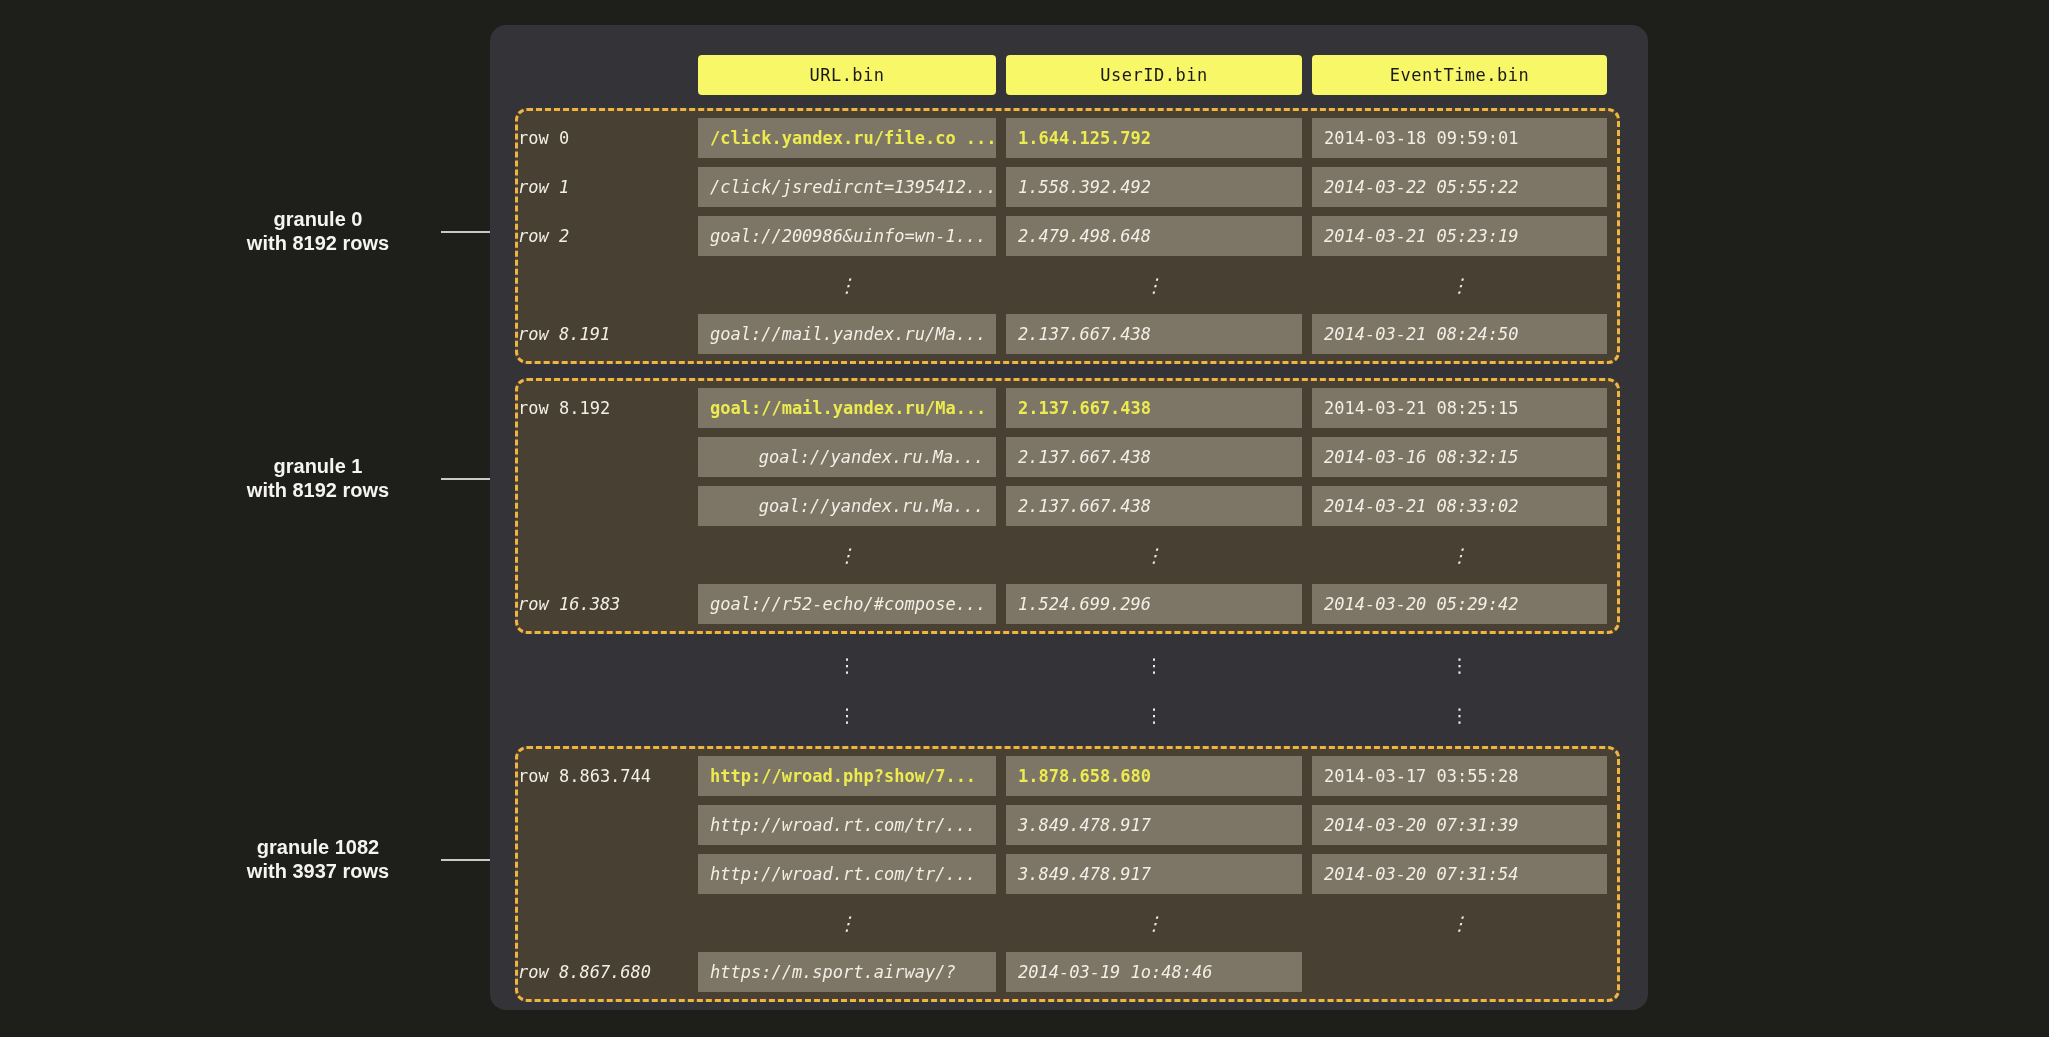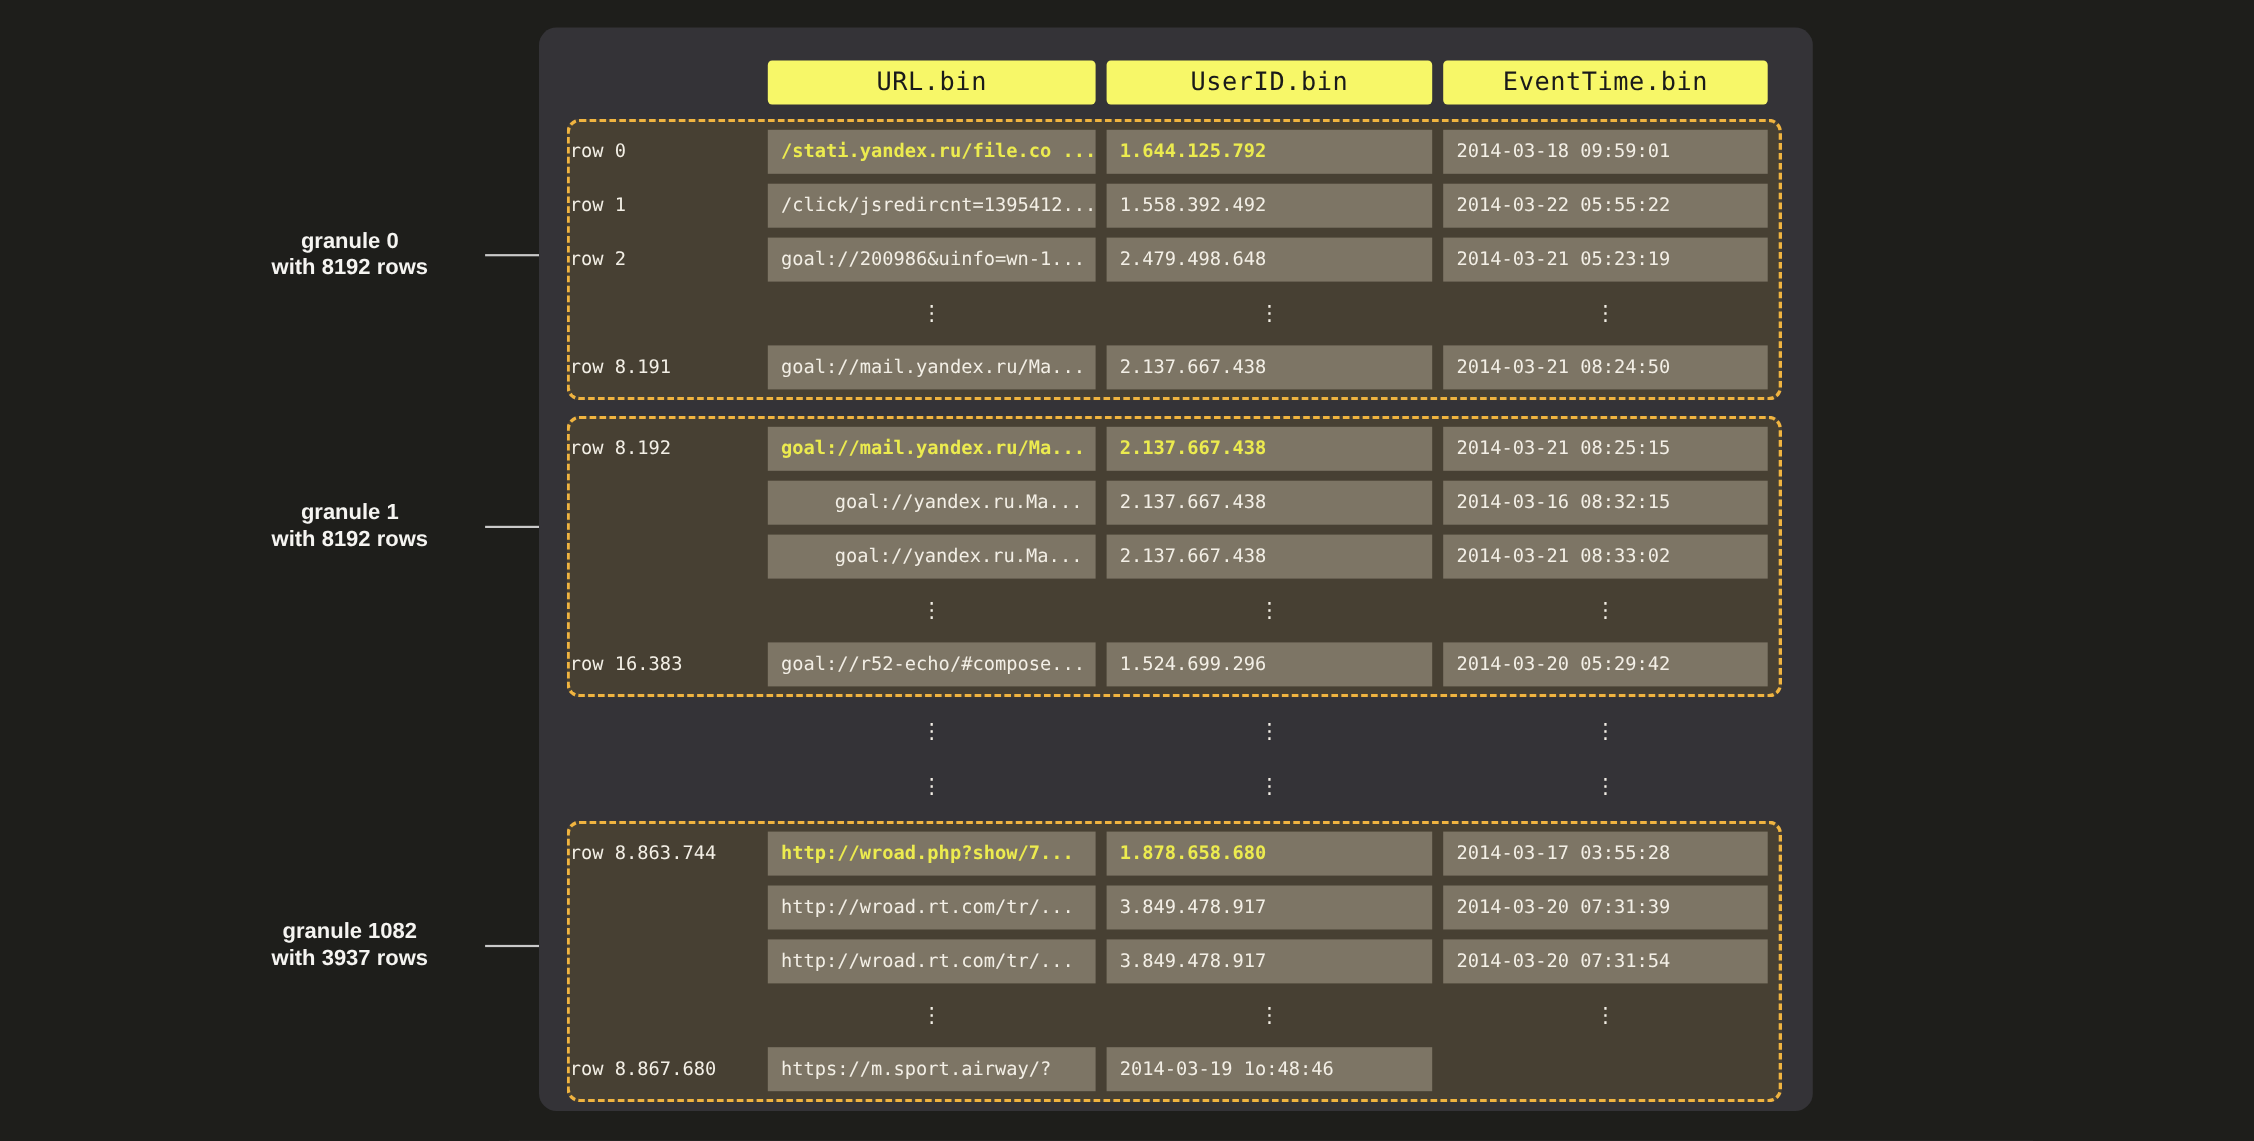--- a/index.html
+++ b/index.html
@@ -32,35 +32,35 @@
   
   .header-row { margin: 30px 0 13px 28px; }
   .pill {
     background: #f7f768;
     color: #1a1a1a;
     border-radius: 4px;
     height: 40px;
     display: flex;
     align-items: center;
     justify-content: center;
-    font-size: 23px;
+    font-size: 17px;
     letter-spacing: 0.5px;
   }
 
   
   .granule-box {
     margin-left: 25px;
     width: 1105px;
     border: 3px dashed #f0b440;
     border-radius: 12px;
     background: #474033;
     padding: 7px 0;
   }
   .granule-box .grid-row { margin-left: 0; }
-  .granule-box .grid-row + .grid-row { margin-top: 9px; }
+  .granule-box .grid-row + .grid-row { margin-top: 9px; font-style: italic; }
 
   .row-label {
     color: #f3efe6;
     font-size: 17px;
     text-align: left;
     padding-right: 18px;
     white-space: nowrap;
   }
 
   .cell {
@@ -149,21 +149,21 @@
   <div class="grid-row header-row">
     <div></div>
     <div class="pill">URL.bin</div>
     <div class="pill">UserID.bin</div>
     <div class="pill">EventTime.bin</div>
   </div>
 
   <div class="granule-box">
     <div class="grid-row">
       <div class="row-label">row 0</div>
-      <div class="cell hl">/stati.yandex.ru/file.co ...</div>
+      <div class="cell hl">/click.yandex.ru/file.co ...</div>
       <div class="cell hl">1.644.125.792</div>
       <div class="cell">2014-03-18 09:59:01</div>
     </div>
     <div class="grid-row">
       <div class="row-label">row 1</div>
       <div class="cell">/click/jsredircnt=1395412...</div>
       <div class="cell">1.558.392.492</div>
       <div class="cell">2014-03-22 05:55:22</div>
     </div>
     <div class="grid-row">

